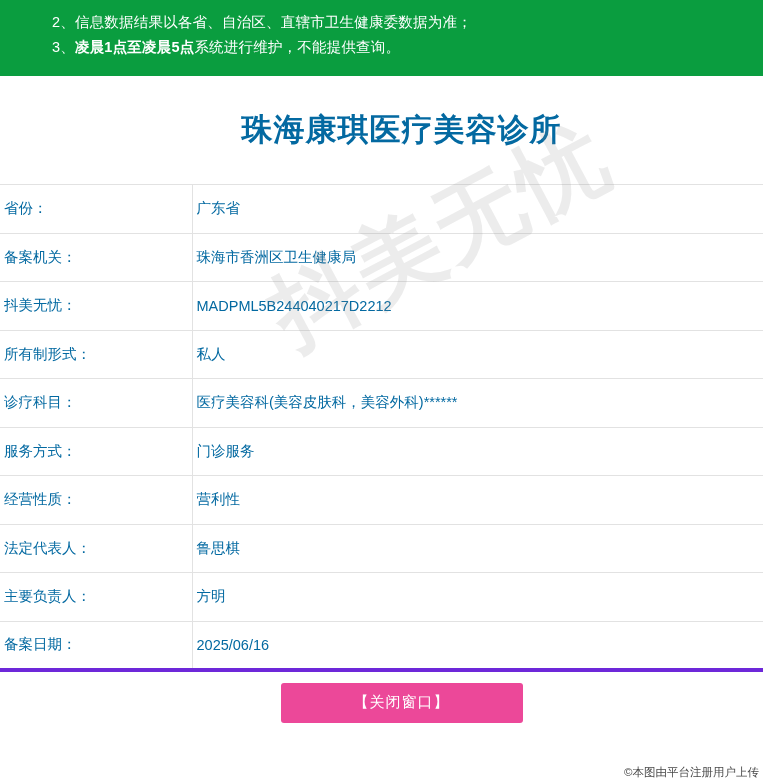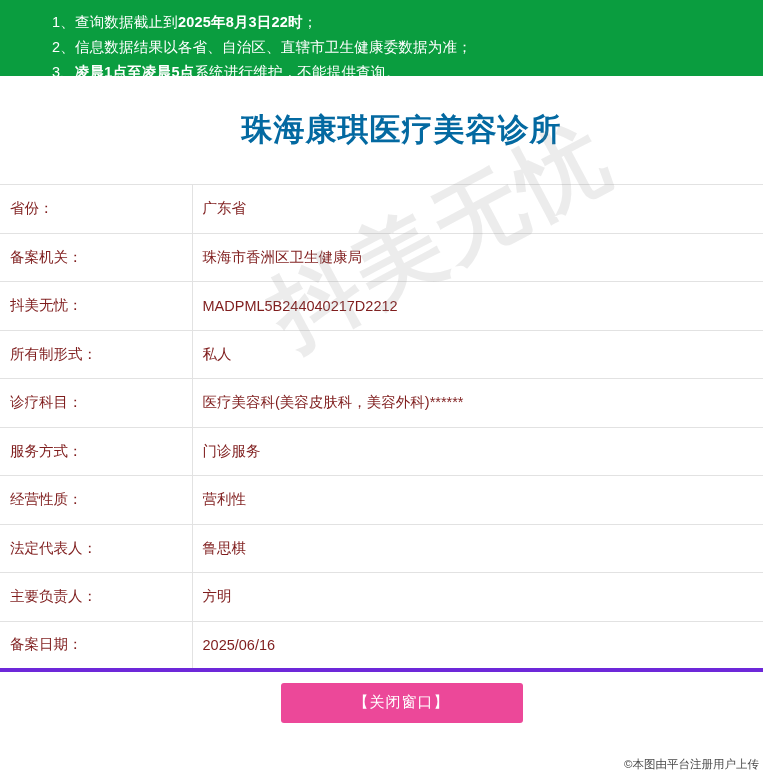--- a/index.html
+++ b/index.html
@@ -56,23 +56,23 @@
     width: 763px;
     border-collapse: collapse;
     table-layout: fixed;
   }
   .info-table tr {
     height: 48.5px;
   }
   .info-table td {
     border-top: 1px solid #e2e2e2;
     font-size: 14.5px;
-    color: #7f1d1d;
+    color: #0369a1;
     vertical-align: middle;
-    padding: 10px;
+    padding: 4px;
   }
   .cell-label {
     width: 192px;
     padding-left: 8px;
     box-sizing: border-box;
     border-right: 1px solid #e2e2e2;
     color: #2b2b2b;
   }
   .cell-value {
     padding-left: 16px;
@@ -118,33 +118,30 @@
     white-space: nowrap;
     pointer-events: none;
     letter-spacing: 4px;
     font-family: "Liberation Sans", sans-serif;
   }
 
   
   .credit {
     position: absolute;
     right: 4px;
-    bottom: 10px;
+    bottom: 2px;
     font-size: 11.5px;
     color: #4a4a4a;
     white-space: nowrap;
   }
 </style>
 </head>
 <body>
 
 <div class="notice">
-  <div class="notice-line">
-    <span>1、查询数据截止到</span><b>2025年8月3日22时</b><span>；</span>
-  </div>
   <div class="notice-line">
     <span>2、信息数据结果以各省、自治区、直辖市卫生健康委数据为准；</span>
   </div>
   <div class="notice-line">
     <span>3、</span><b>凌晨1点至凌晨5点</b><span>系统进行维护，不能提供查询。</span>
   </div>
 </div>
 
 <div class="title-wrap">
   <div class="title">珠海康琪医疗美容诊所</div>

